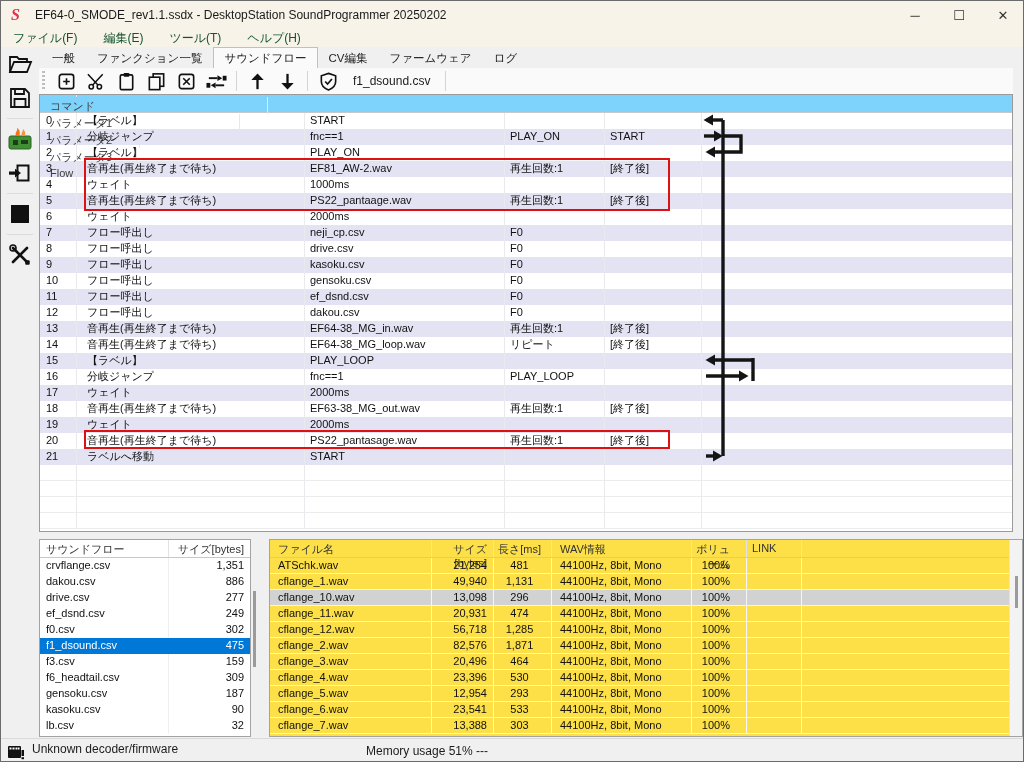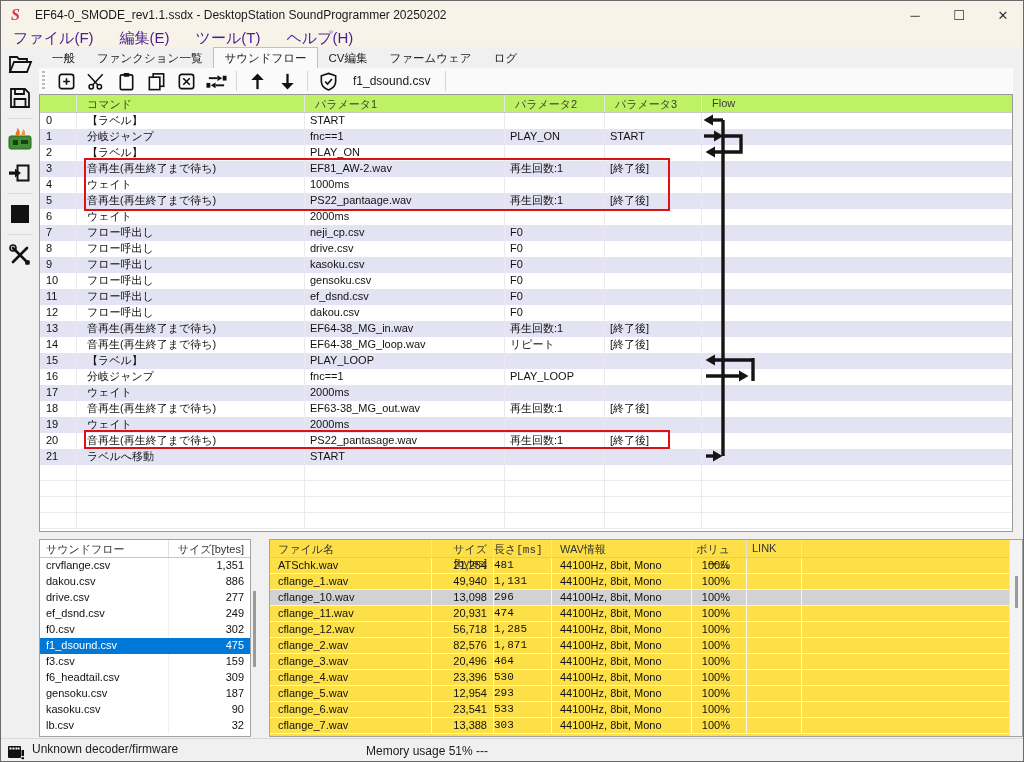--- a/index.html
+++ b/index.html
@@ -14,42 +14,42 @@
     background:#f7f3e8; display:flex; align-items:center; }
   .logo { width:16px; height:16px; margin-left:10px; font:italic bold 16px/16px "Liberation Serif",serif;
     color:#e0334b; }
   .title-text { margin-left:8px; font-size:12px; color:#1a1a1a; }
   .win-controls { margin-left:auto; display:flex; height:100%; }
   .win-btn { width:44px; height:28px; display:flex; align-items:center; justify-content:center;
     font-size:13px; color:#333; }
   
   .menubar { position:absolute; left:0; top:28px; width:1024px; height:18px;
     background:#f7f3e8; display:flex; align-items:center; padding-left:12px; }
-  .menu-item { font-size:15px; color:#4c1d95; margin-right:26px; }
+  .menu-item { font-size:12px; color:#14532d; margin-right:26px; }
   
   .tabs { position:absolute; left:40px; top:46px; height:21px; display:flex; align-items:flex-start; }
   .tab { font-size:11.5px; color:#222; padding:3px 10px 4px 10px; height:20px; border:1px solid transparent; border-bottom:none; }
   .tab.active { background:#fafafa; border-color:#c0c0c0; height:21px; position:relative; z-index:2; }
   
   .sidebar { position:absolute; left:0; top:46px; width:38px; height:691px; background:#f0f0f0; }
   .side-btn { width:38px; height:34px; display:flex; align-items:center; justify-content:center; }
   .side-sep { width:26px; height:1px; background:#dcdcdc; margin:3px auto; }
   
   .toolbar { position:absolute; left:38px; top:67px; width:974px; height:26px;
     background:#fafafa; display:flex; align-items:center; }
   .grip { width:3px; height:20px; margin:0 6px 0 3px;
     background-image:repeating-linear-gradient(#bdbdbd 0 2px, transparent 2px 4px); }
   .tb-btn { width:30px; height:24px; display:flex; align-items:center; justify-content:center; }
   .tb-sep { width:1px; height:20px; background:#d4d4d4; margin:0 5px; }
   .tb-file { font-size:12px; color:#1a1a1a; margin:0 10px; }
   
   .flowtable { position:absolute; left:38px; top:93px; width:974px; height:438px;
     background:#fff; border:1px solid #9a9a9a; overflow:hidden; }
-  .ft-head { display:flex; height:18px; background:#bef264; border-bottom:1px solid #c8c8c8;
-    font-size:11px; color:#3c3c3c; }
+  .ft-head { display:flex; height:18px; background:#7dd3fc; border-bottom:1px solid #c8c8c8;
+    font-size:11px; color:#3c3c3c;flex-direction:column; }
   .ft-head > div { padding:2px 0 0 10px; border-right:1px solid #e7e7ea; }
   .ft-row { display:flex; height:16px; font-size:11px; line-height:15px; background:#fff; }
   .ft-row.odd { background:#e3e3f4; }
   .ft-row.empty > div { border-bottom:1px solid #ececec; }
   .ft-row > div { border-right:1px solid #e9e9ee; overflow:hidden; white-space:nowrap; }
   .c-num  { width:37px;  padding-left:6px;  }
   .c-cmd  { width:228px; padding-left:10px; }
   .c-p1   { width:200px; padding-left:5px;  }
   .c-p2   { width:100px; padding-left:5px;  }
   .c-p3   { width:97px;  padding-left:5px;  }
@@ -72,21 +72,21 @@
   .v-thumb { position:absolute; background:#9b9b9b; width:3px; }
   .wavlist { position:absolute; left:268px; top:538px; width:754px; height:198px;
     background:#fde047; border:1px solid #a3a3a3; overflow:hidden; }
   .wv-head { display:flex; height:18px; border-bottom:1px solid #c8c8c8; font-size:11px; color:#333; width:740px; }
   .wv-head > div { padding-top:2px; border-right:1px solid #e2e2e2; }
   .wv-row { display:flex; height:16px; font-size:11px; line-height:15px; width:754px; border-bottom:1px solid #f4f4f4; }
   .wv-row > div { overflow:hidden; white-space:nowrap; border-right:1px solid #f6f6f6; }
   .wv-row.sel { background:#d2d2d2; }
   .w-name { width:162px; padding-left:8px; }
   .w-size { width:62px;  padding-right:6px; text-align:right; }
-  .w-len  { width:58px;  padding-right:6px; text-align:left;font-family:Liberation Mono, monospace; }
+  .w-len  { width:58px;  padding-right:6px; text-align:center; }
   .w-info { width:140px; padding-left:8px; }
   .w-vol  { width:55px;  padding-right:16px; text-align:right; }
   .w-link { width:55px;  padding-left:5px; }
   .w-fill { flex:1; border-right:none !important; }
   .wv-scroll { position:absolute; right:0; top:0; width:13px; height:196px; background:#f3f3f3; border-left:1px solid #e3e3e3; }
   
   .statusbar { position:absolute; left:0; top:737px; width:1024px; height:25px;
     background:#f0f0f0; border-top:1px solid #dadada; display:flex; align-items:center; font-size:12px; color:#1c1c1c; }
   .sb-decoder { margin-left:6px; display:flex; align-items:flex-start; gap:7px; }
   .sb-mem { position:absolute; left:365px; }

